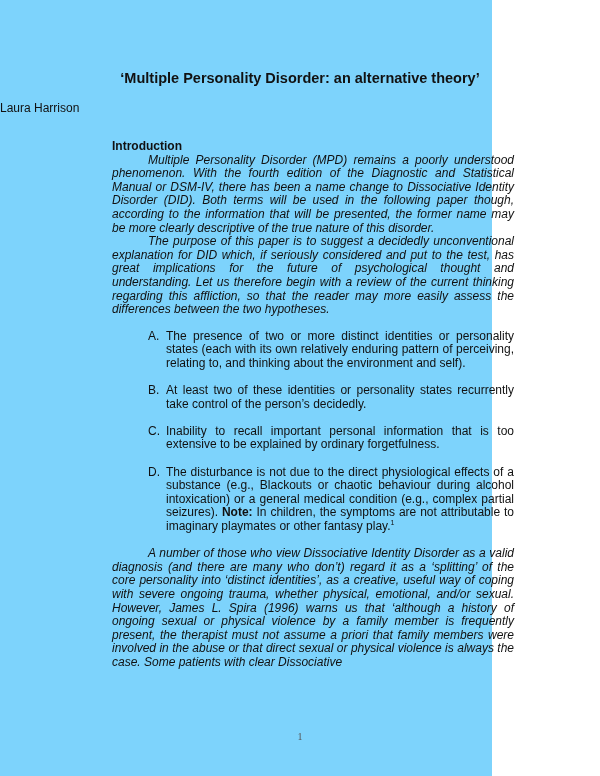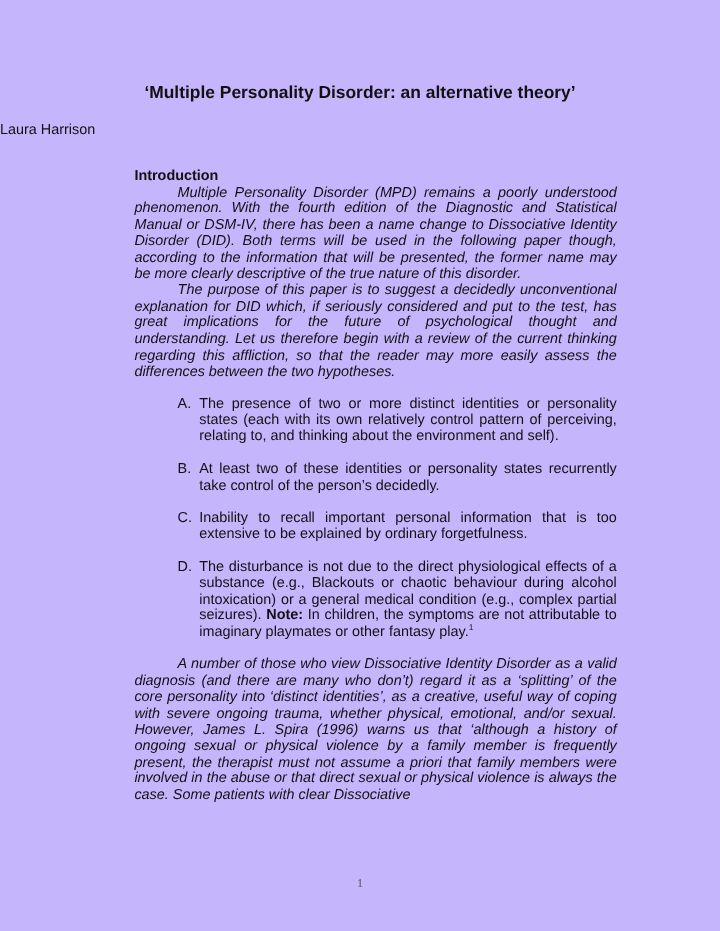--- a/index.html
+++ b/index.html
@@ -1,17 +1,17 @@
 <!DOCTYPE html>
 <html><head>
   <meta charset="utf-8">
   <style>
     html, body { margin: 0; padding: 0; background: #ffffff; }
     body { width: 600px; height: 776px; position: relative; overflow: hidden; font-family: "Liberation Sans", sans-serif; color: #111; }
-    .page { position: absolute; left: 0; top: 0; width: 600px; height: 776px; background: #c4b5fd; }
+    .page { position: absolute; left: 0; top: 0; width: 492px; height: 776px; background: #7dd3fc; }
     .title { position: absolute; top: 70px; left: 0; width: 600px; text-align: center; font-weight: bold; font-size: 14.5px; }
     .author { position: absolute; top: 101px; left: 0; width: 600px; text-align: left; font-size: 12px; }
     .body { position: absolute; left: 112px; top: 140px; width: 402px; font-size: 12px; line-height: 13.6px; }
     .heading { font-weight: bold; font-size: 12px; margin: 0; }
     p { margin: 0; text-align: justify; text-indent: 36px; font-style: italic; }
     ol { list-style: none; margin: 13px 0 0 0; padding: 0 0 0 36px; }
     ol li { position: relative; padding-left: 18px; text-align: justify; margin-bottom: 13.6px; }
     ol li .marker { position: absolute; left: 0; top: 0; }
     sup { font-size: 7px; line-height: 0; vertical-align: super; }
     .pgnum { position: absolute; top: 731px; left: 0; width: 600px; text-align: center; font-family: "Liberation Serif", serif; font-size: 10px; color: #555; }
@@ -24,21 +24,21 @@
   <div class="author">Laura Harrison</div>
 
   <div class="body">
     <div class="heading">Introduction</div>
     <p>Multiple Personality Disorder (MPD) remains a poorly understood phenomenon. With the fourth edition of the Diagnostic and Statistical Manual or DSM-IV, there has been a name change to Dissociative Identity Disorder (DID). Both terms will be used in the following paper though, according to the information that will be presented, the former name may be more clearly descriptive of the true nature of this disorder.</p>
     <p>The purpose of this paper is to suggest a decidedly unconventional explanation for DID which, if seriously considered and put to the test, has great implications for the future of psychological thought and understanding. Let us therefore begin with a review of the current thinking regarding this affliction, so that the reader may more easily assess the differences between the two hypotheses.</p>
 
     <ol>
       <li>
         <span class="marker">A.</span>
-        <span>The presence of two or more distinct identities or personality states (each with its own relatively control pattern of perceiving, relating to, and thinking about the environment and self).</span>
+        <span>The presence of two or more distinct identities or personality states (each with its own relatively enduring pattern of perceiving, relating to, and thinking about the environment and self).</span>
       </li>
       <li>
         <span class="marker">B.</span>
         <span>At least two of these identities or personality states recurrently take control of the person’s decidedly.</span>
       </li>
       <li>
         <span class="marker">C.</span>
         <span>Inability to recall important personal information that is too extensive to be explained by ordinary forgetfulness.</span>
       </li>
       <li>

